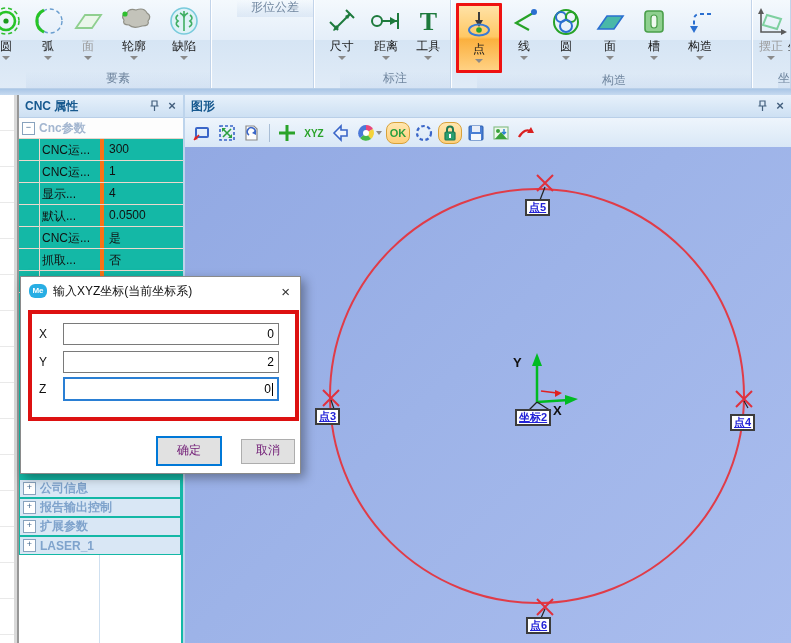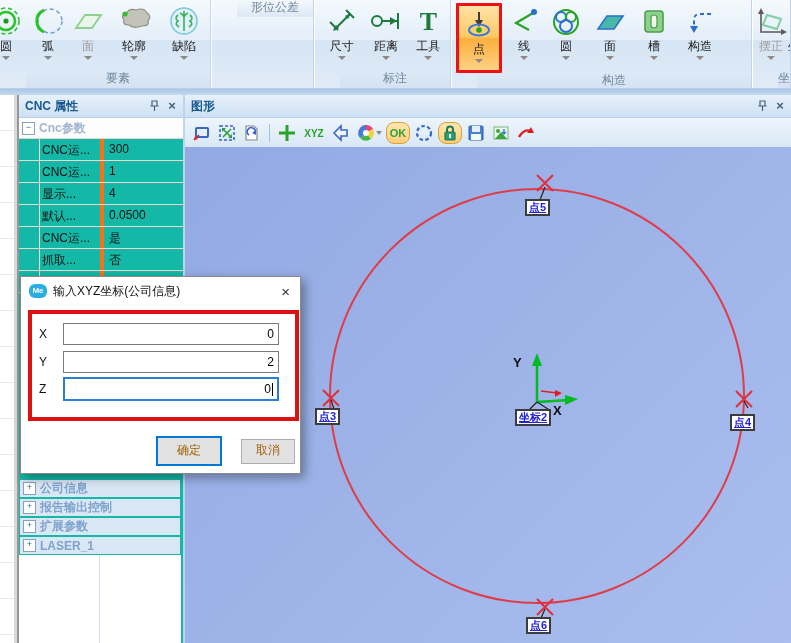--- a/index.html
+++ b/index.html
@@ -81,21 +81,21 @@
   #dialog-title{flex:1;font-size:12px;color:#111;white-space:nowrap;overflow:hidden;}
   #dialog-close{font-size:15px;color:#333;line-height:15px;padding:0 2px;}
   #dialog-redbox{position:absolute;left:7px;top:33px;width:263px;height:103px;border:4px solid #dd1111;}
   .dfield{position:absolute;left:18px;height:22px;display:flex;align-items:center;width:240px;}
   .dfield .dlabel{width:24px;font-size:12px;color:#111;}
   .dinput{flex:1;height:20px;border:1px solid #7a7a7a;background:#fff;font-size:12px;
     text-align:right;padding:0 4px;font-family:"Liberation Sans",sans-serif;display:flex;
     align-items:center;justify-content:flex-end;}
   .dinput.focused{border:2px solid #2a7fd4;height:20px;}
   .caret{width:1px;height:13px;background:#000;margin-left:1px;}
-  .dbtn{position:absolute;font-size:12px;color:#a16207;background:#e1e1e1;text-align:center;}
+  .dbtn{position:absolute;font-size:12px;color:#701a75;background:#e1e1e1;text-align:center;}
   #btn-ok{left:135px;top:159px;width:62px;height:26px;line-height:24px;border:2px solid #0078d7;}
   #btn-cancel{left:220px;top:162px;width:52px;height:23px;line-height:21px;border:1px solid #adadad;}
 </style>
 </head>
 <body>
 
 <div id="ribbon">
 
   <div class="rgroup" style="width:210px">
     <div class="rbtns">
@@ -500,21 +500,21 @@
     <div class="pt-label" style="left:130px;top:261px">点3</div>
     <div class="pt-label" style="left:545px;top:267px">点4</div>
     <div class="pt-label" style="left:341px;top:470px">点6</div>
     <div class="pt-label" style="left:330px;top:262px">坐标2</div>
   </div>
 </div>
 
 <div id="dialog">
   <div id="dialog-titlebar">
     <span class="me-icon">Me</span>
-    <span id="dialog-title">输入XYZ坐标(公司信息)</span>
+    <span id="dialog-title">输入XYZ坐标(当前坐标系)</span>
     <span id="dialog-close">×</span>
   </div>
   <div id="dialog-redbox"></div>
   <div class="dfield" style="top:46px">
     <span class="dlabel">X</span>
     <div class="dinput">
         <span>0</span>
       </div>
   </div>
   <div class="dfield" style="top:74px">

